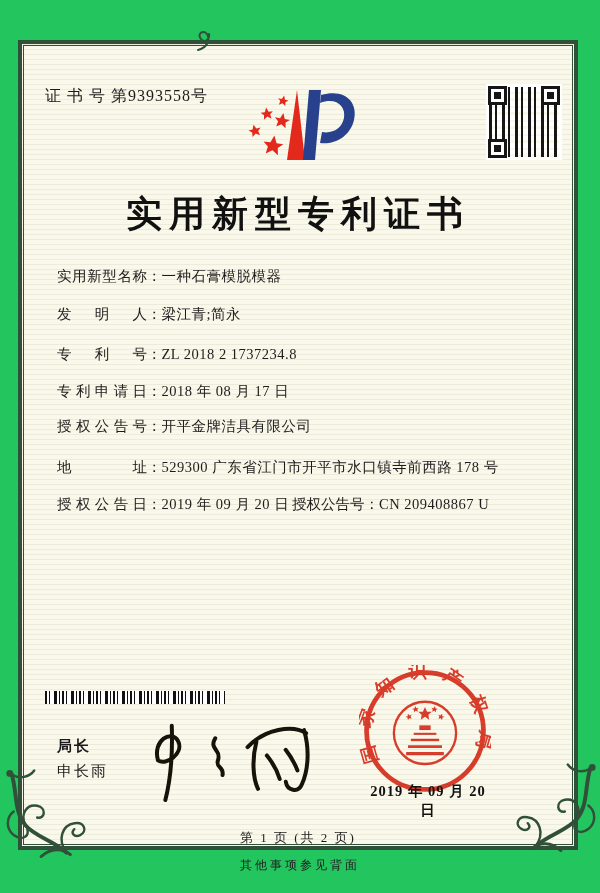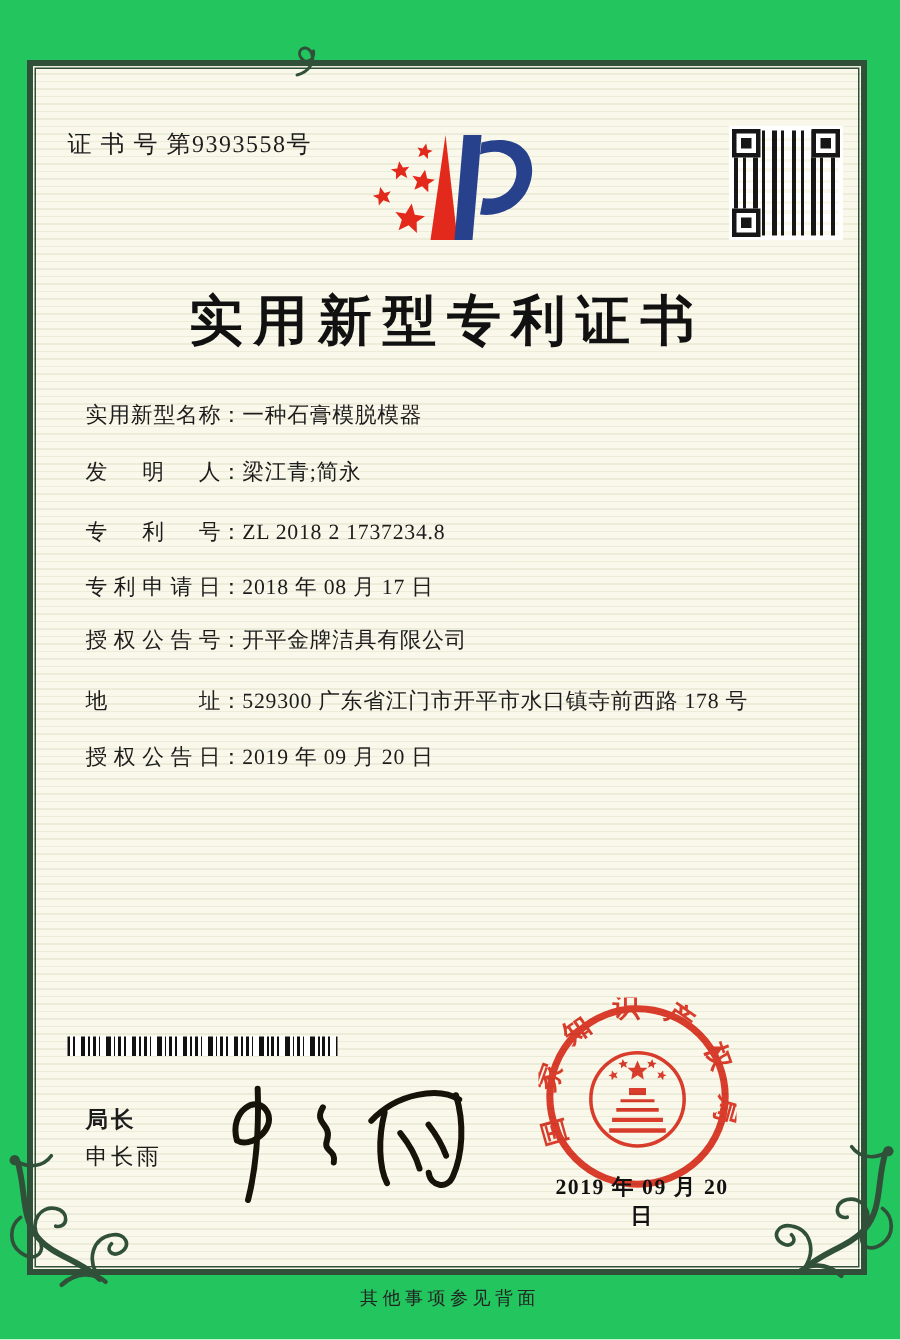--- a/index.html
+++ b/index.html
@@ -121,20 +121,21 @@
       <span class="flabel">专利申请日</span><span class="fcolon">：</span><span class="fvalue">2018 年 08 月 17 日</span>
     </div>
     <div class="frow r4">
       <span class="flabel">授权公告号</span><span class="fcolon">：</span><span class="fvalue">开平金牌洁具有限公司</span>
     </div>
     <div class="frow r5">
       <span class="flabel">地址</span><span class="fcolon">：</span><span class="fvalue">529300 广东省江门市开平市水口镇寺前西路 178 号</span>
     </div>
     <div class="frow r6">
       <span class="flabel">授权公告日</span><span class="fcolon">：</span><span class="fvalue">2019 年 09 月 20 日</span>
+      <span class="fgroup2"><span>授权公告号</span><span class="fcolon">：</span><span class="fvalue">CN 209408867 U</span></span>
     </div>
 
 
     <div class="barcode"></div>
 
     <div class="director-label">局长</div>
     <div class="director-name">申长雨</div>
 
     <svg class="signature" viewBox="0 0 190 88">
       <g fill="none" stroke="#17120a" stroke-width="4" stroke-linecap="round" stroke-linejoin="round">
@@ -166,20 +167,21 @@
         <path transform="translate(87,55) scale(3.6) rotate(18)" stroke="none" d="M0,-1 L0.294,-0.309 L0.951,-0.309 L0.476,0.118 L0.588,0.809 L0,0.4 L-0.588,0.809 L-0.476,0.118 L-0.951,-0.309 L-0.294,-0.309 Z"></path>
         <rect x="64" y="64" width="12" height="5" stroke="none"></rect>
         <path d="M58,73 L82,73" stroke-width="2.2" fill="none"></path>
         <path d="M55,79.5 L85,79.5" stroke-width="2.6" fill="none"></path>
         <path d="M52,86.5 L88,86.5" stroke-width="3" fill="none"></path>
         <path d="M50,94 L90,94" stroke-width="3.2" fill="none"></path>
       </g>
     </svg>
     <div class="seal-date">2019 年 09 月 20 日</div>
 
+    <div class="page-no">第 1 页 (共 2 页)</div>
   </div>
 
   <svg class="orn orn-left" viewBox="0 0 90 95">
     <g fill="none" stroke="#31503a" stroke-width="2.5" stroke-linecap="round">
       <path d="M12,6 C18,26 14,44 26,58 C36,70 56,74 68,86" stroke-width="4"></path>
       <path d="M68,86 C58,72 64,58 76,56 C86,54 90,64 82,68 C76,71 72,66 76,62"></path>
       <path d="M26,58 C20,46 28,36 38,38 C48,40 46,52 38,50"></path>
       <path d="M14,44 C6,50 6,62 14,68 C22,74 30,70 28,62"></path>
       <path d="M12,6 C20,11 30,9 35,2"></path>
       <path d="M42,90 C52,81 64,81 72,88" stroke-width="3"></path>

